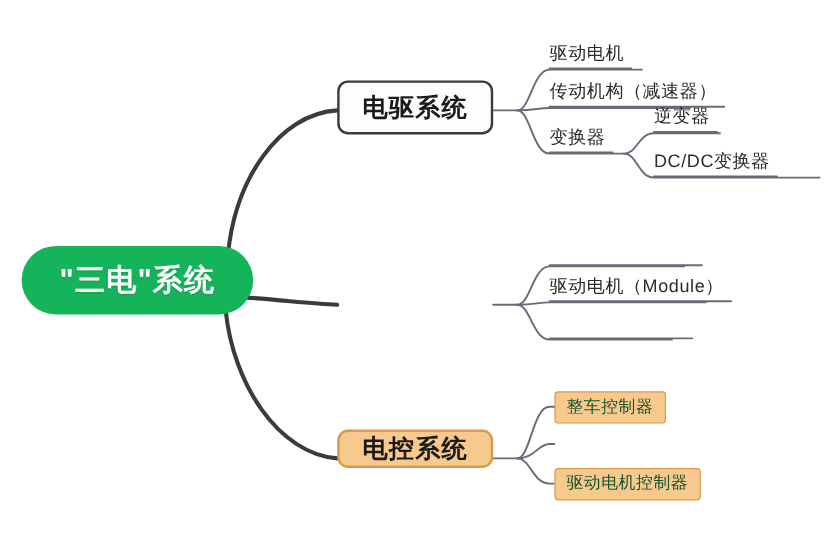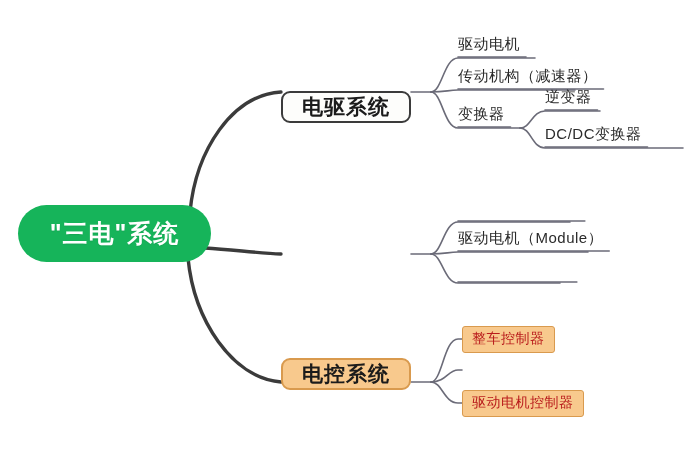--- a/index.html
+++ b/index.html
@@ -68,42 +68,42 @@
     border: 2px solid #d99a4e;
   }
   .branch-label {
     font-size: 21px;
     font-weight: bold;
     color: #1b1b1b;
     white-space: nowrap;
     letter-spacing: 1px;
   }
 
-  #node-drive  { left: 281px; top: 67px;  width: 130px; height: 32px; margin-top: 24px; }
+  #node-drive  { left: 281px; top: 67px;  width: 130px; height: 45px; }
   #node-batt   { left: 281px; top: 229px; width: 130px; height: 50px; }
   #node-ctrl   { left: 281px; top: 358px; width: 130px; height: 32px; }
 
   
   .leaf-text {
     position: absolute;
     font-size: 15px;
     color: #2b2b2b;
     white-space: nowrap;
     z-index: 4;
     letter-spacing: 0.5px;
   }
 
   
   .leaf-box {
     position: absolute;
     background: #f8c98d;
     border: 1px solid #d99a4e;
     border-radius: 3px;
     font-size: 14px;
-    color: #b91c1c;
+    color: #14532d;
     white-space: nowrap;
     padding: 3px 9px 4px 9px;
     z-index: 4;
     letter-spacing: 0.5px;
     box-sizing: border-box;
   }
 </style>
 </head>
 <body>
 

